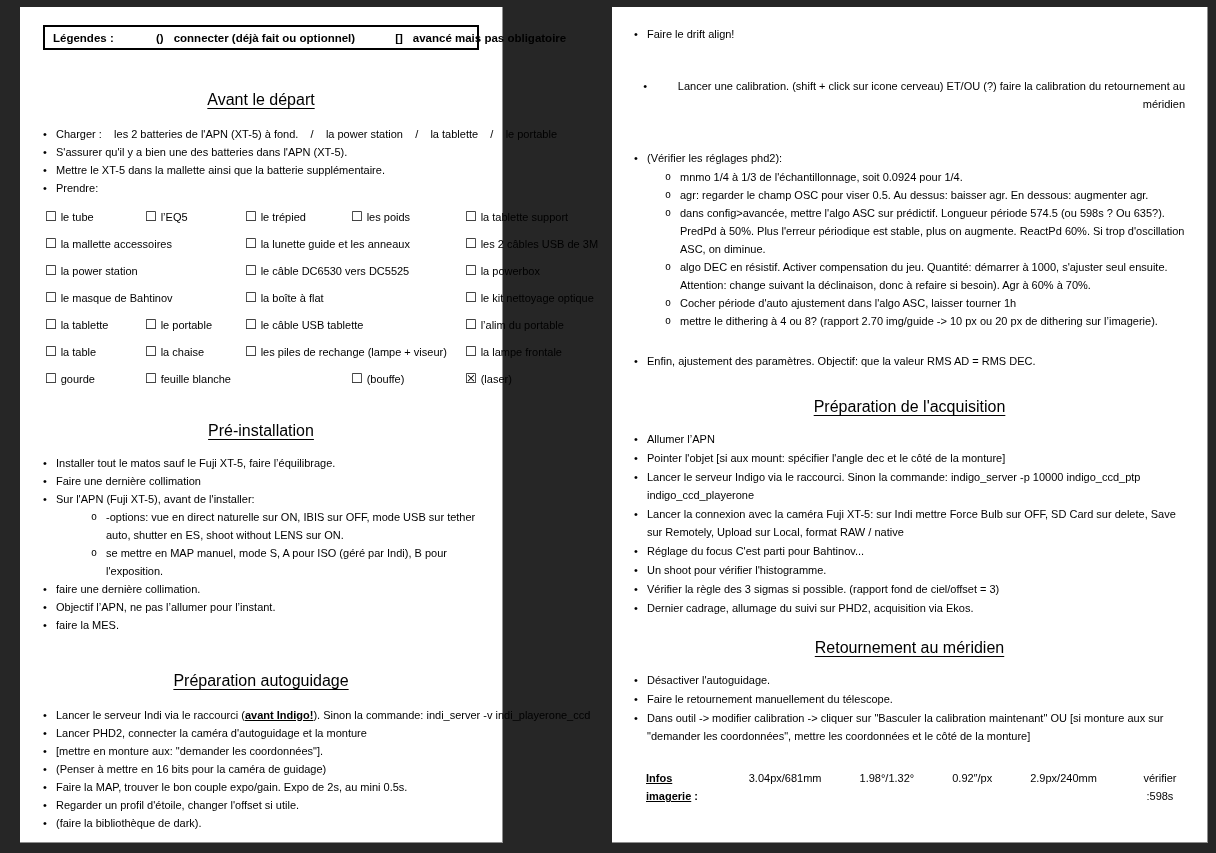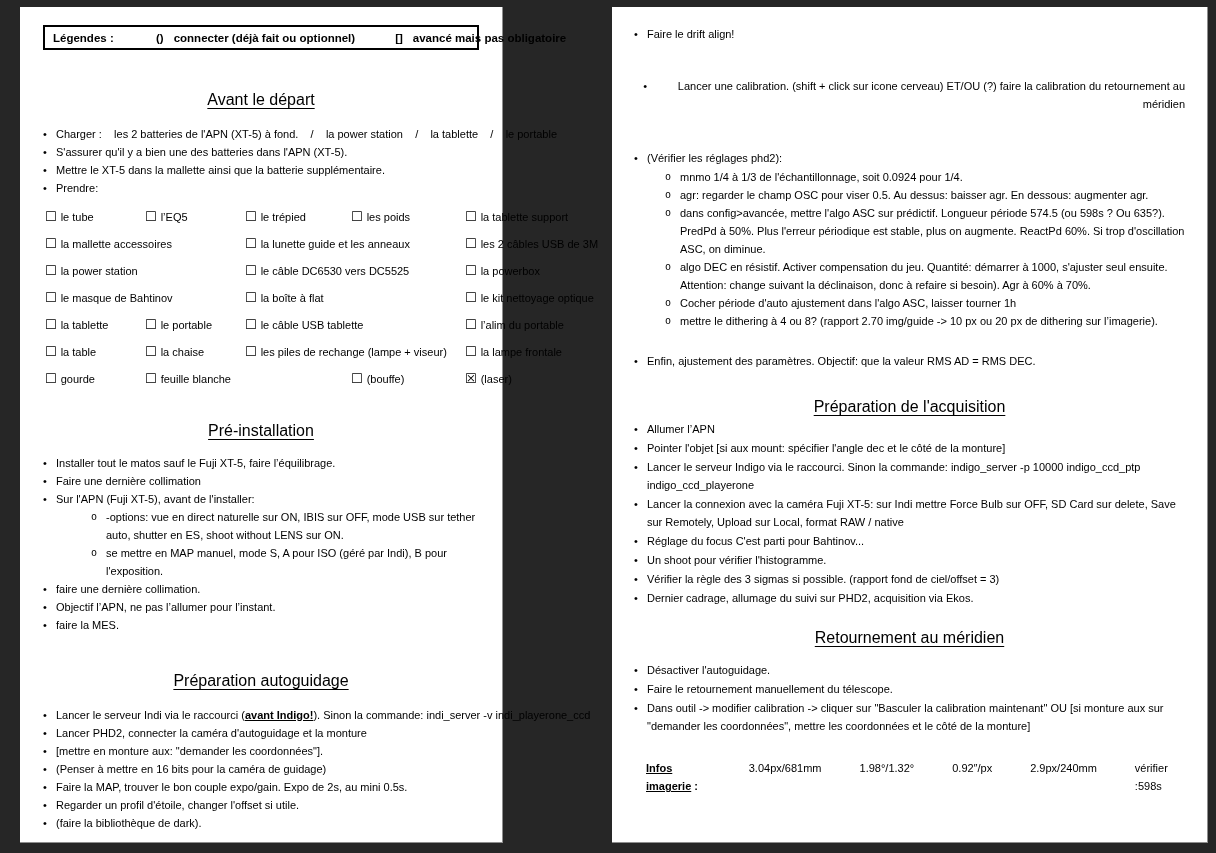--- a/index.html
+++ b/index.html
@@ -30,21 +30,21 @@
 
   
   h2 {
     font-size:16px; font-weight:400; text-align:center; margin:0;
     line-height:22px;
   }
   h2 > span { text-decoration:underline; text-underline-offset:3px; }
   .h-avant { margin:39px 0 14px 0; }
   .h-pre   { margin:28px 0 12px 0; }
   .h-auto  { margin:36px 0 14px 0; }
-  .h-acq   { margin:26px 0 2px 0; }
+  .h-acq   { margin:26px 0 12px 0; }
   .h-mer   { margin:20px 0 12px 0; }
 
   
   ul.bullets, ul.sub { list-style:none; margin:0; padding:0; }
   .bullets > li { display:flex; }
   .bullets > li::before {
     content:"\2022"; flex:0 0 13px; width:13px;
   }
   .page-right .bullets > li { margin-bottom:1px; }
   .t { flex:1; white-space:pre-wrap; }
@@ -73,21 +73,21 @@
   .gi { display:flex; align-items:center; white-space:nowrap; }
   .cb {
     font-family:"DejaVu Sans", sans-serif; font-size:13px; line-height:1;
     margin-right:4px;
   }
 
   
   .infos { display:flex; margin-top:24px; padding-left:12px; align-items:baseline; }
   .infos-label { font-weight:bold; text-decoration:underline; }
   .infos-sep   { font-weight:bold; white-space:pre; }
-  .infos .val  { margin-left:38px; }
+  .infos .val  { margin-left:38px;text-align:center; }
 </style>
 </head>
 <body>
 
 <div class="page page-left">
 
   <div class="legend">
     <span class="lg-title">Légendes :</span>
     <span class="lg-sym">()</span>
     <span class="lg-txt">connecter (déjà fait ou optionnel)</span>

